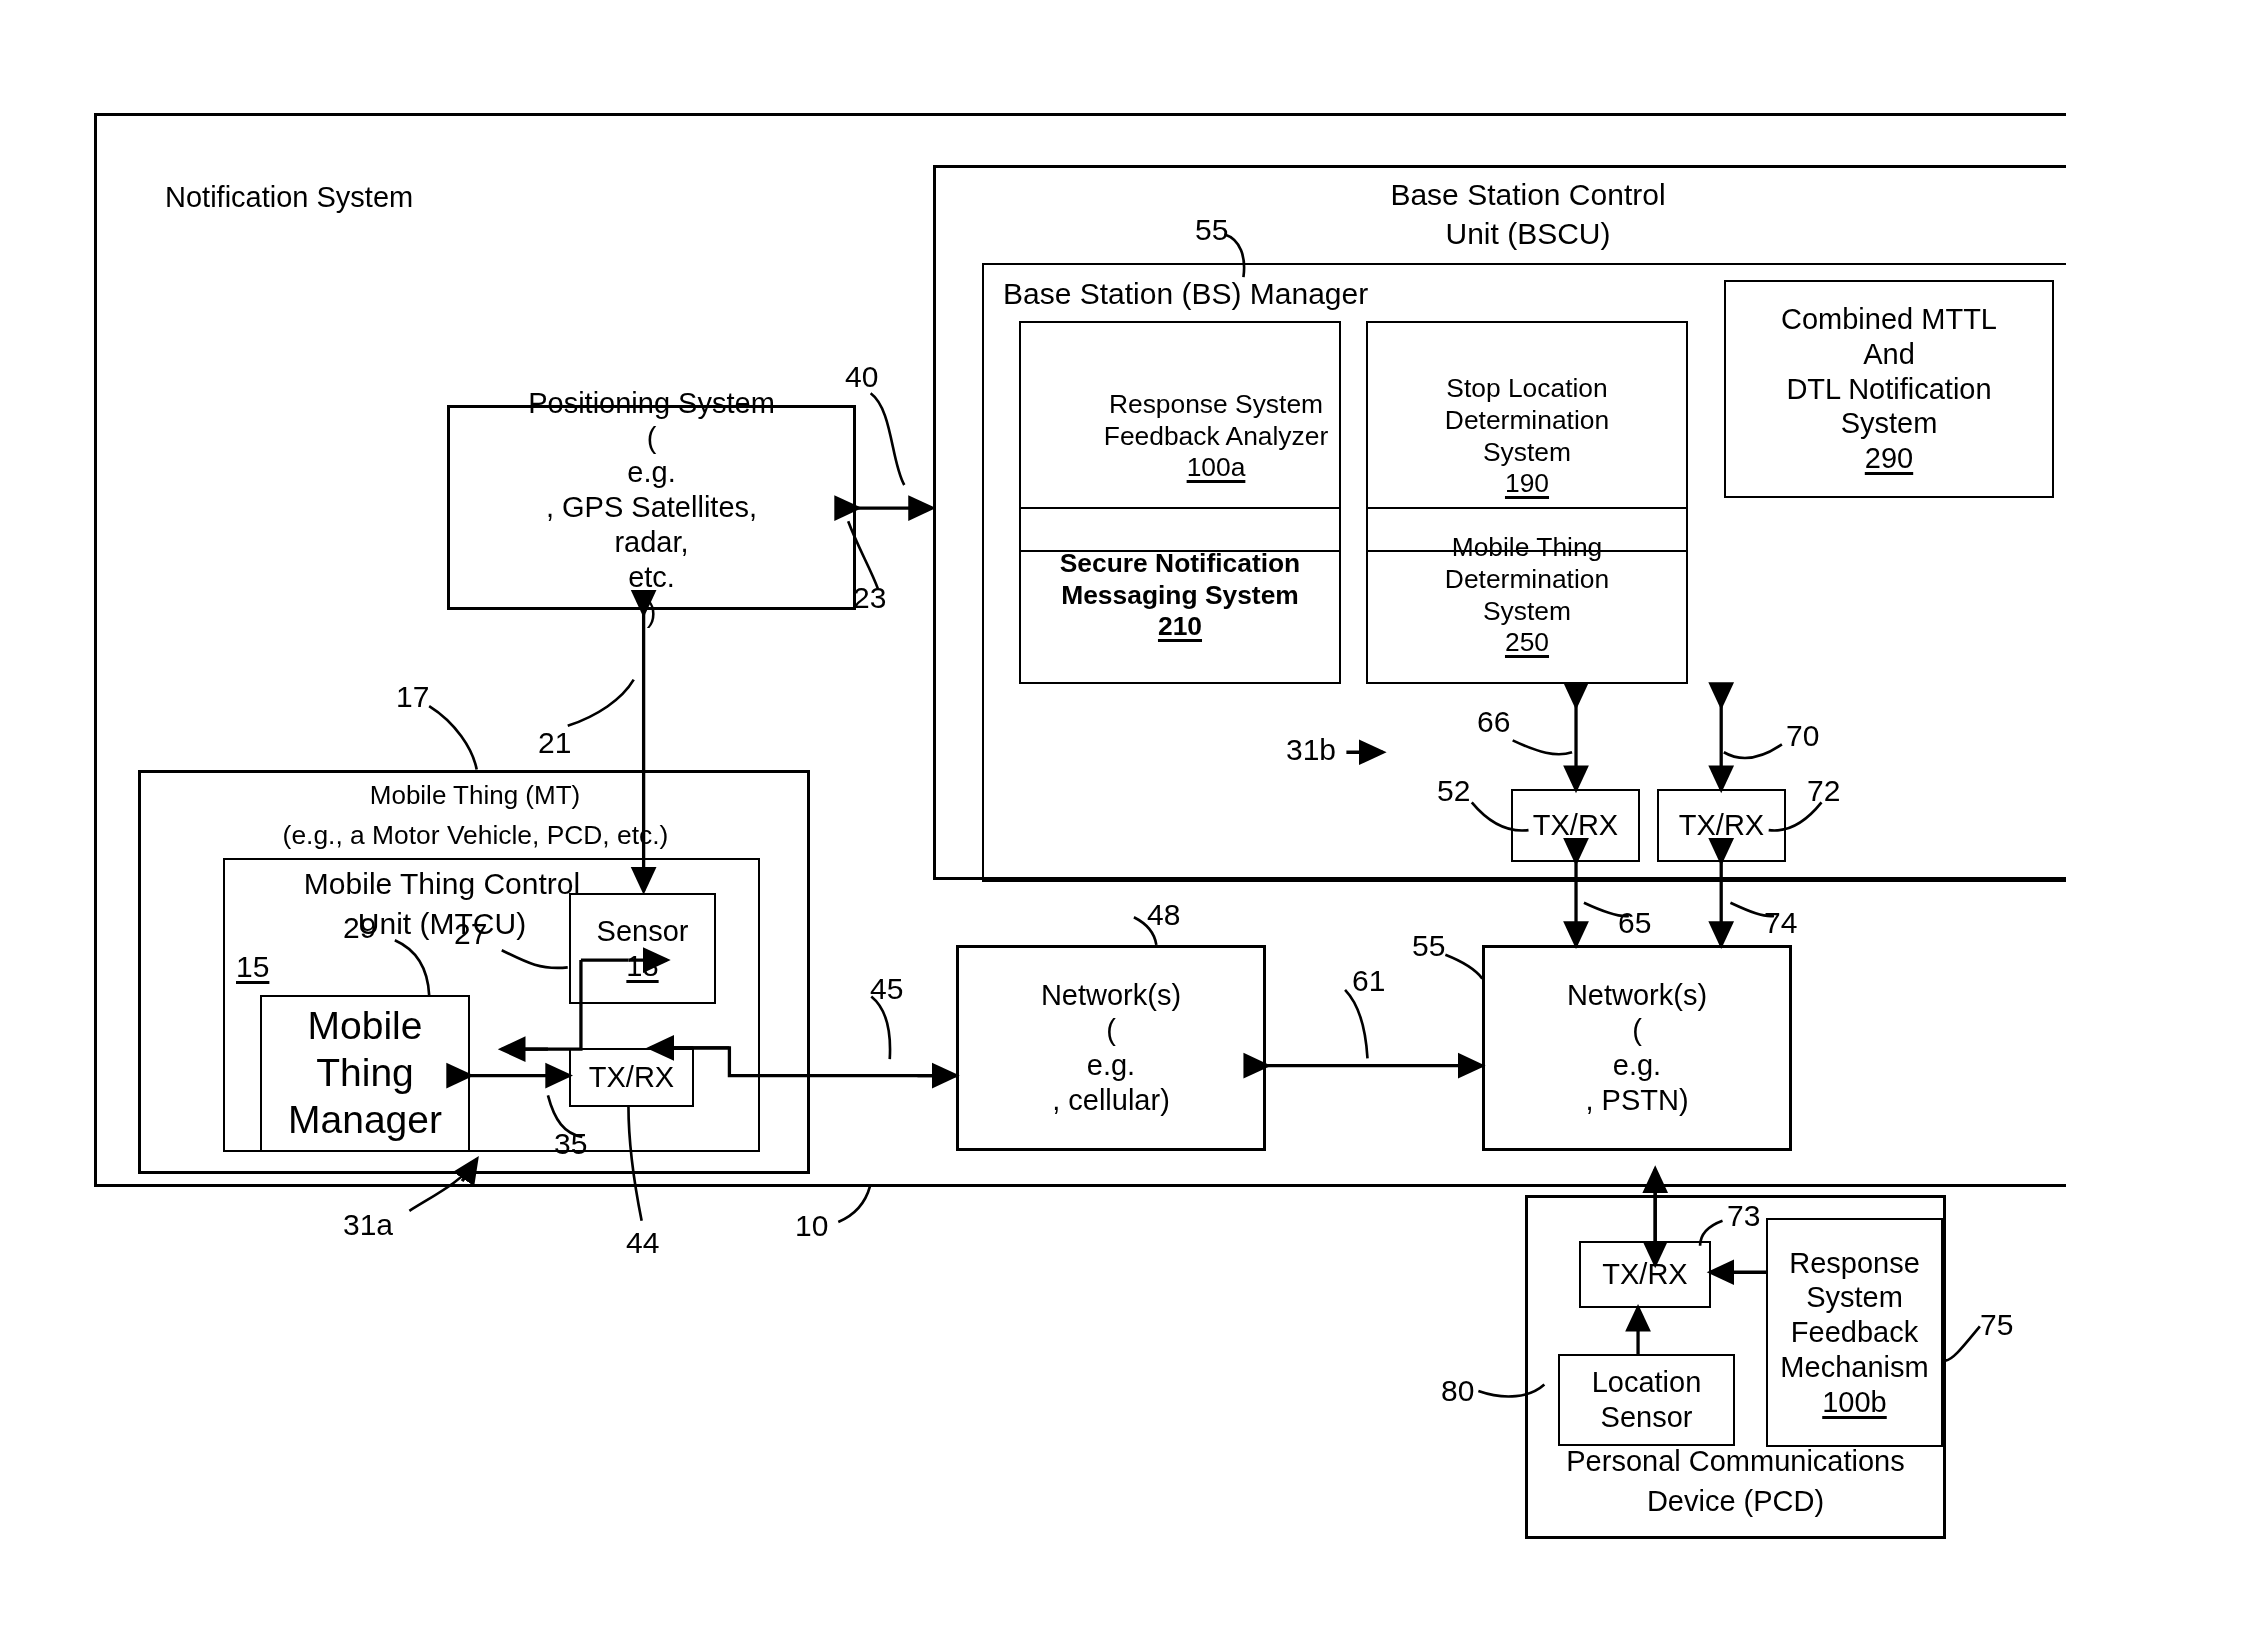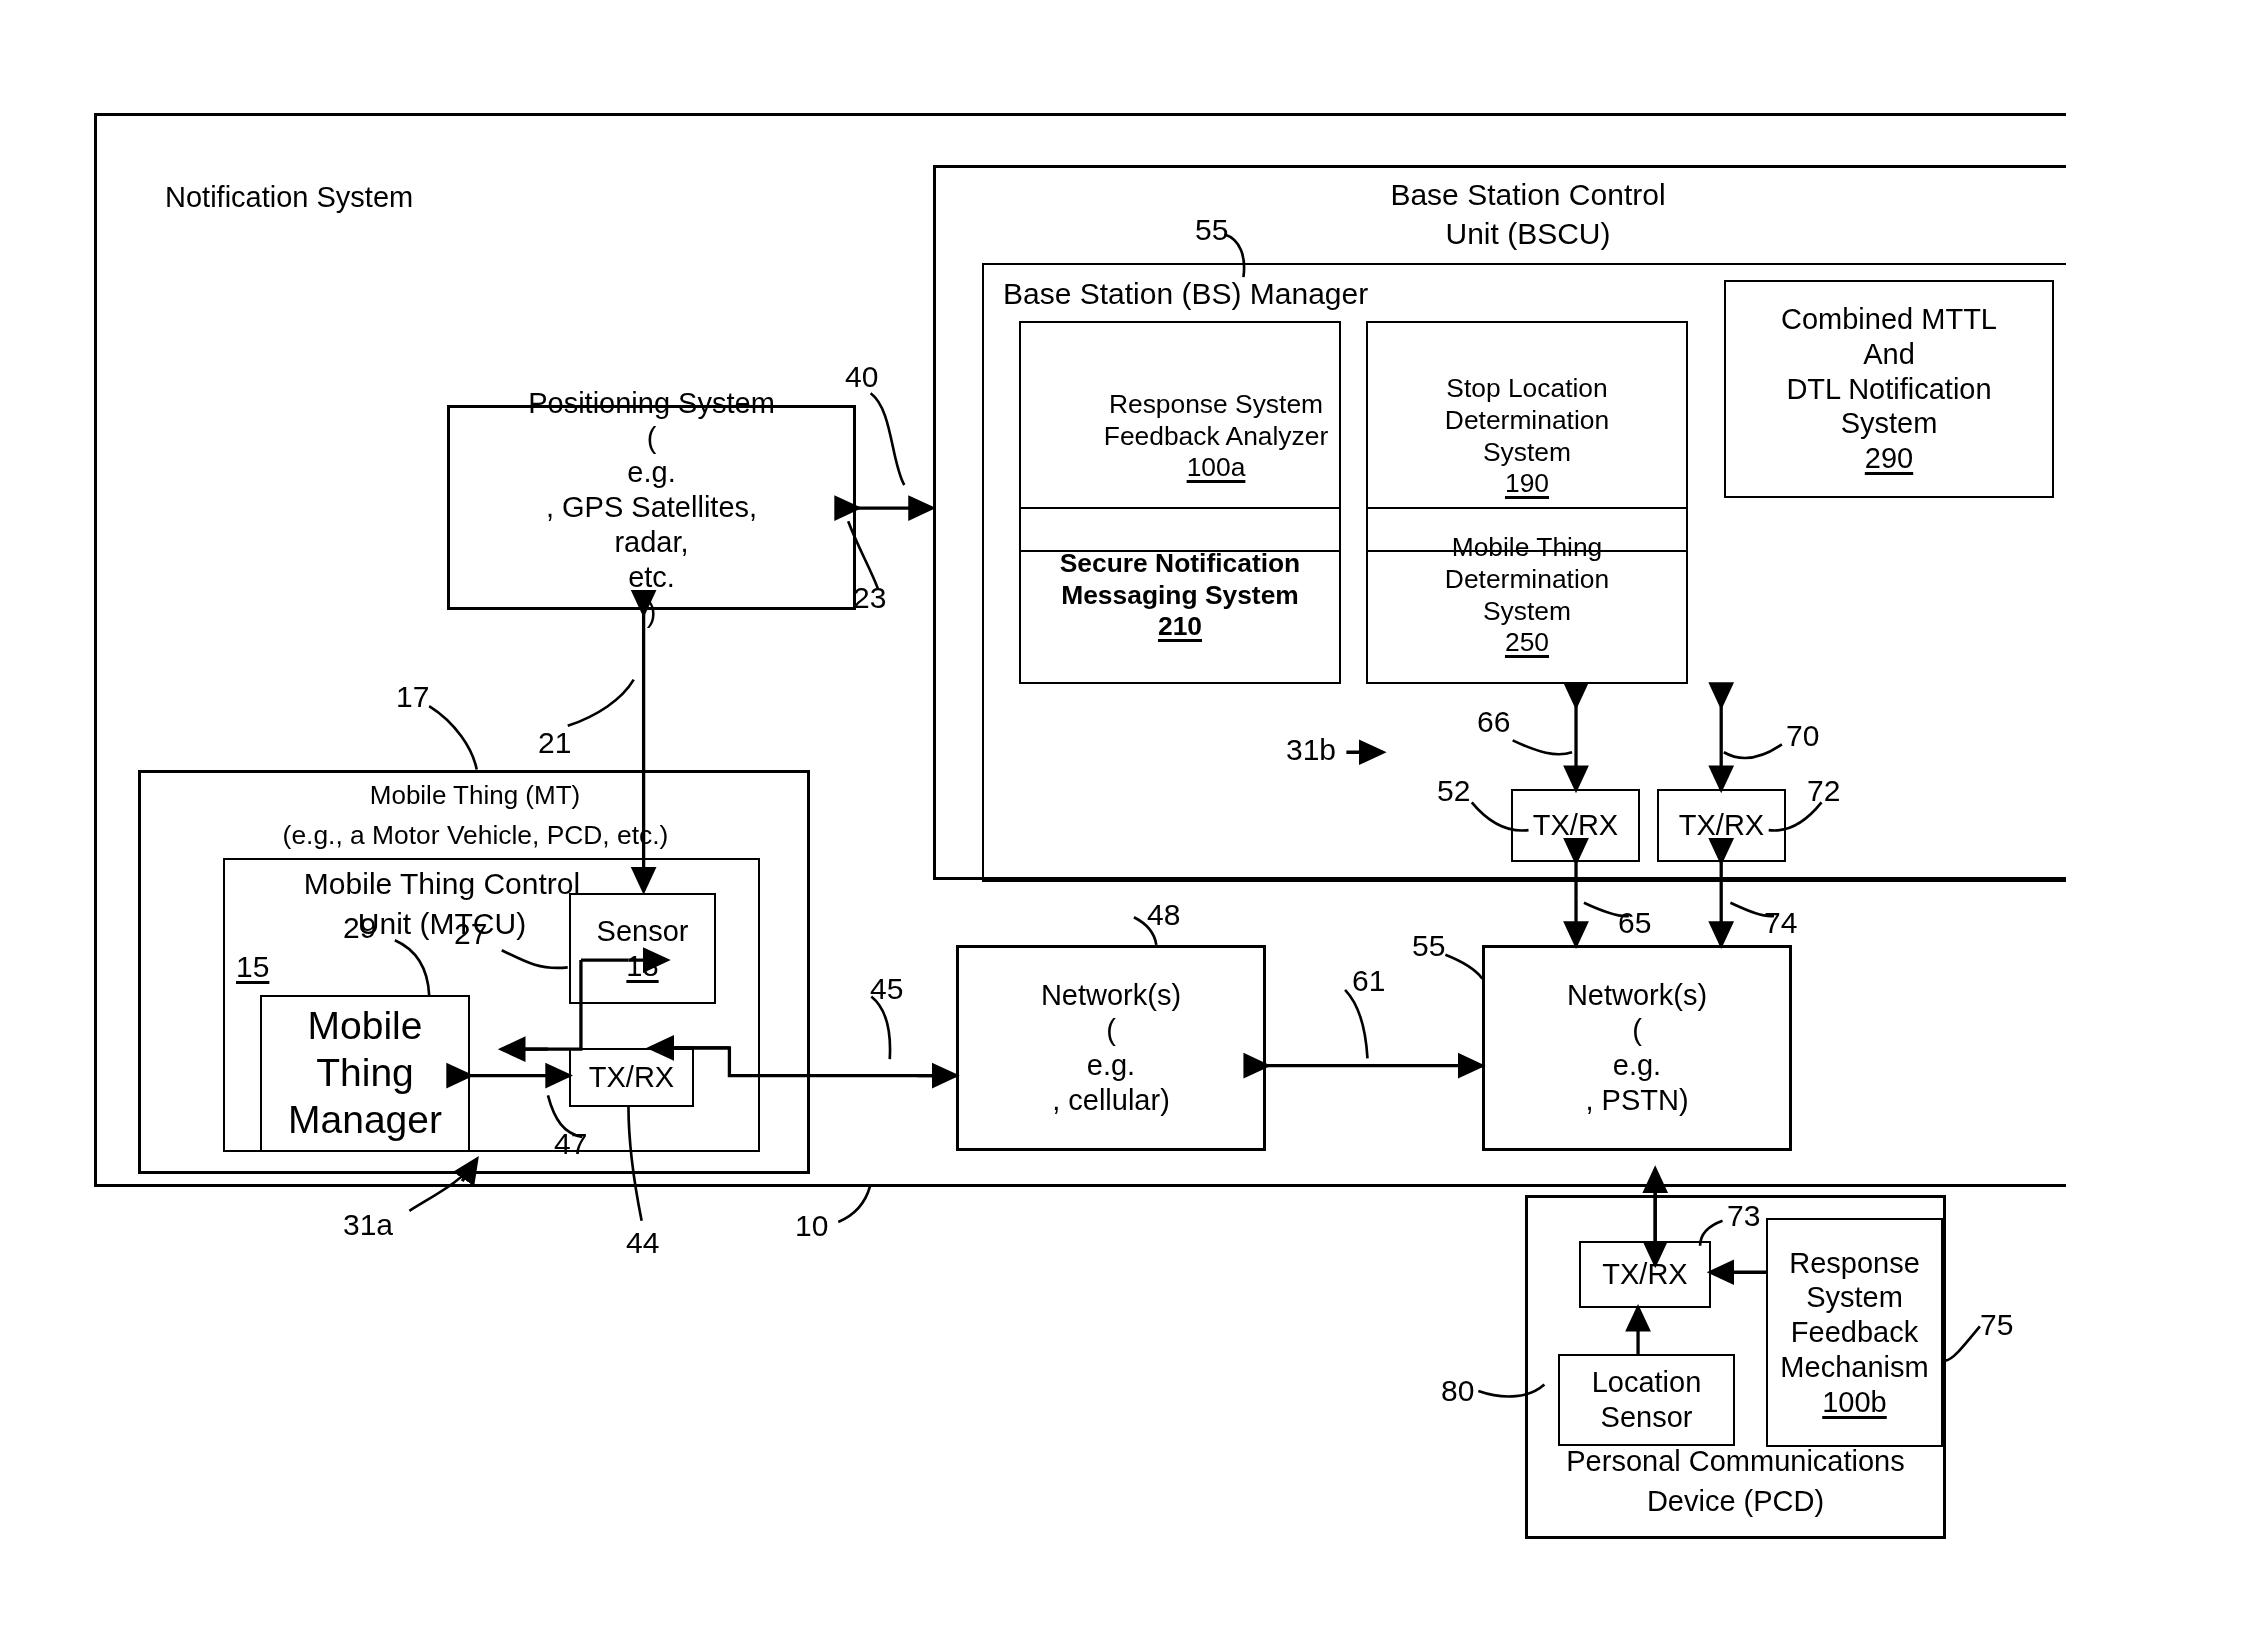--- a/index.html
+++ b/index.html
@@ -251,21 +251,21 @@
   <div class="box thin" style="left:569px;top:893px;width:147px;height:111px;"></div>
   <div class="ctr" style="left:569px;top:893px;width:147px;height:111px;font-size:29px;">
     <div>
       <span>Sensor</span>
       <span class="u">18</span>
     </div>
   </div>
 
   <div class="box thin" style="left:569px;top:1048px;width:125px;height:59px;"></div>
   <div class="ctr" style="left:569px;top:1048px;width:125px;height:59px;font-size:29px;">TX/RX</div>
-  <div class="ref" style="left:554px;top:1127px;">47</div>
+  <div class="ref" style="left:554px;top:1127px;">35</div>
   <div class="ref" style="left:626px;top:1226px;">44</div>
   <div class="ref" style="left:343px;top:1208px;">31a</div>
 
   <div class="box" style="left:956px;top:945px;width:310px;height:206px;"></div>
   <div class="ctr" style="left:956px;top:945px;width:310px;height:206px;font-size:29px;">
     <div>
       <span>Network(s)</span>
       <span>
           <span>(</span>
           <span class="it">e.g.</span>

